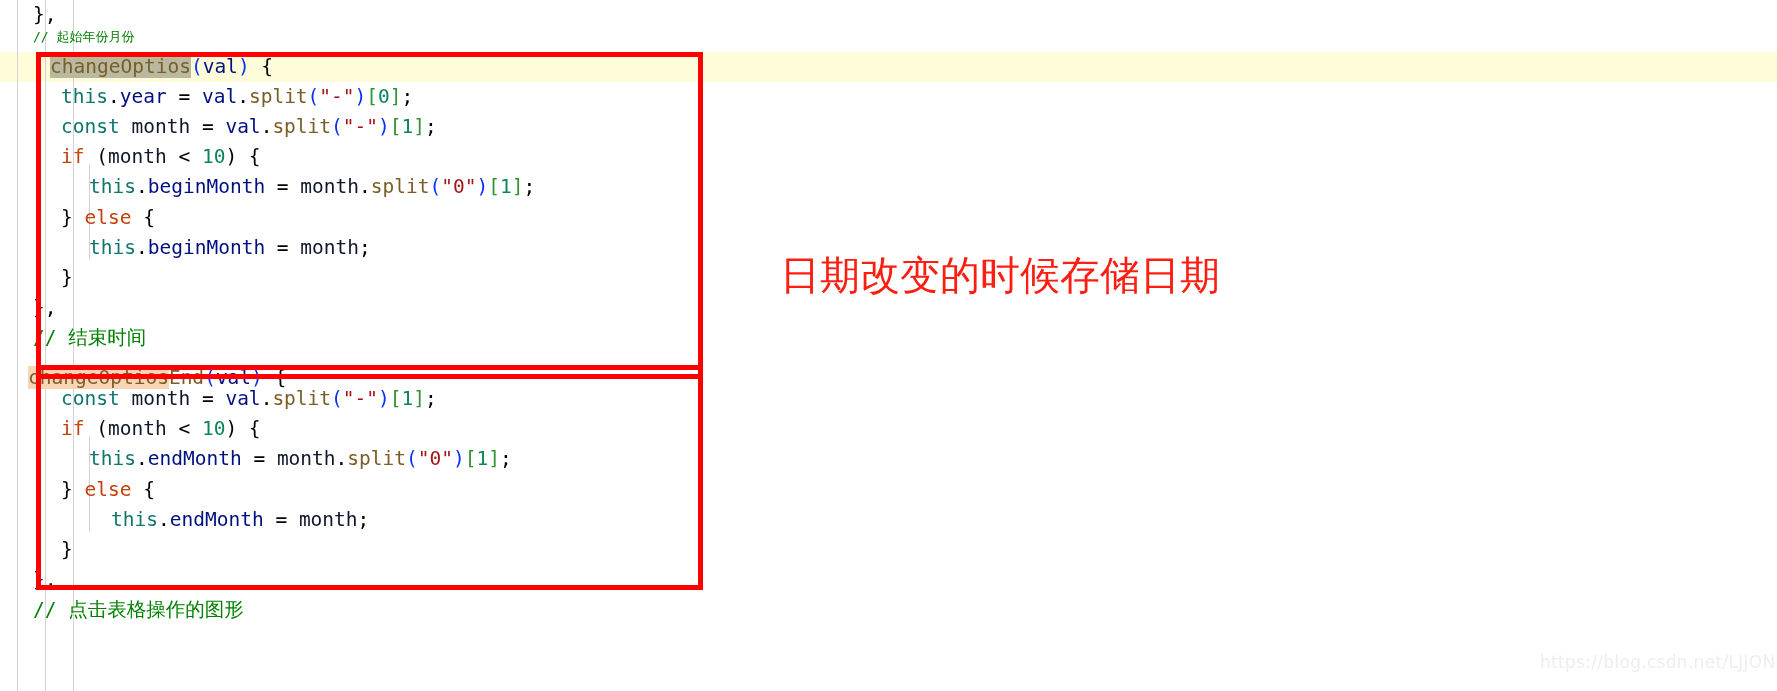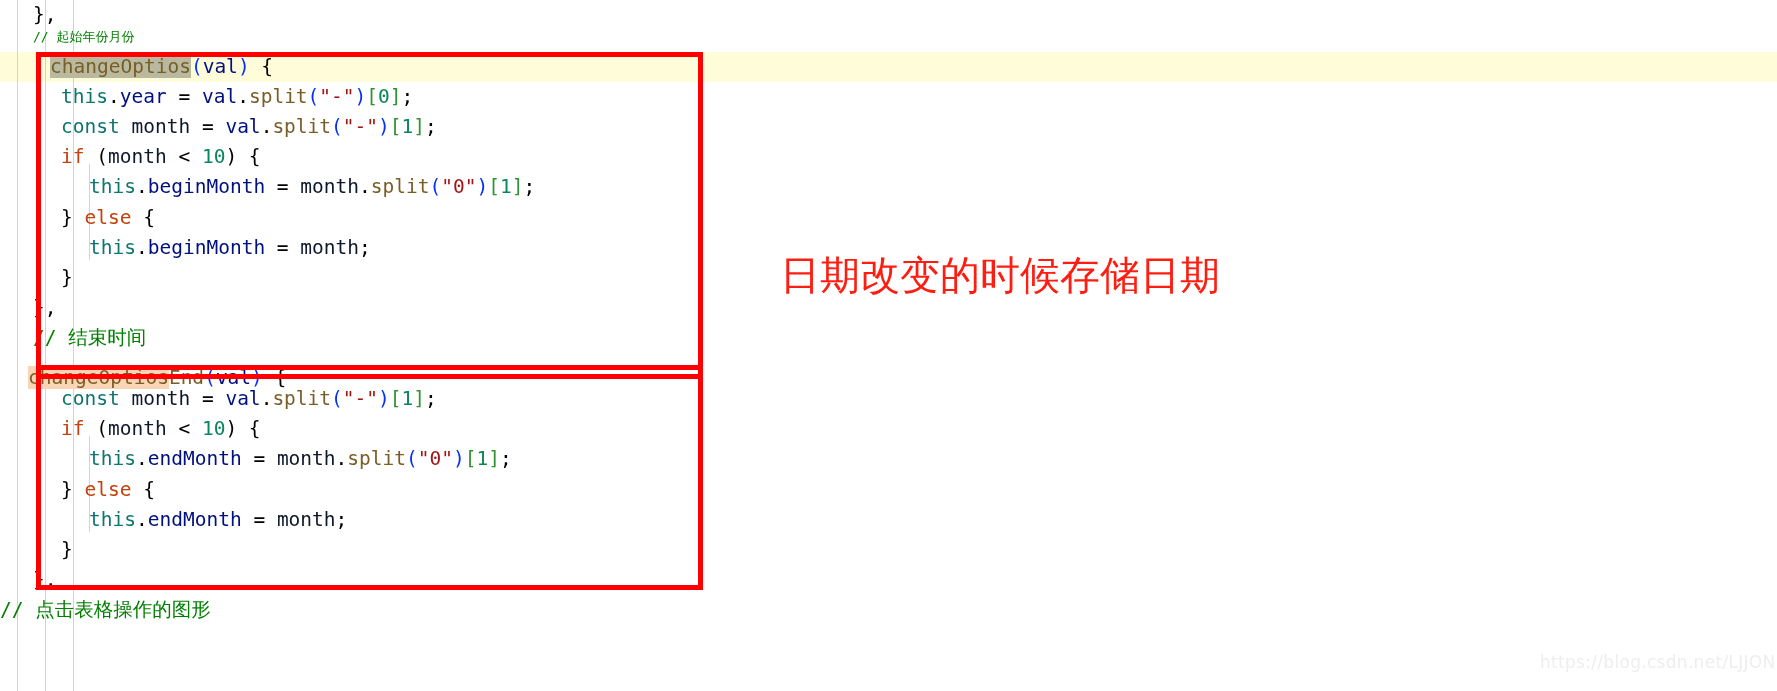--- a/index.html
+++ b/index.html
@@ -126,24 +126,24 @@
       <div class="code-line" style="top: 203px; padding-left: 61px; font-size: 19.5px;"><span class="tok-punct">} </span><span class="tok-control">else</span><span class="tok-punct"> {</span></div>
       <div class="code-line" style="top: 233px; padding-left: 89px; font-size: 19.5px;"><span class="tok-keyword">this</span><span class="tok-punct">.</span><span class="tok-var">beginMonth</span><span class="tok-punct"> = </span><span class="tok-prop">month</span><span class="tok-punct">;</span></div>
       <div class="code-line" style="top: 263px; padding-left: 61px; font-size: 19.5px;"><span class="tok-punct">}</span></div>
       <div class="code-line" style="top: 293px; padding-left: 33px; font-size: 19.5px;"><span class="tok-punct">},</span></div>
       <div class="code-line" style="top: 323px; padding-left: 33px; font-size: 19.5px;"><span class="tok-comment">// 结束时间</span></div>
       <div class="code-line" style="top: 354px; padding-left: 28px; font-size: 19.5px; margin-top: 9px;"><span class="tok-func hl-match">changeOptios</span><span class="tok-func">End</span><span class="tok-paren1">(</span><span class="tok-var">val</span><span class="tok-paren1">)</span><span class="tok-punct"> {</span></div>
       <div class="code-line" style="top: 384px; padding-left: 61px; font-size: 19.5px;"><span class="tok-keyword">const</span><span class="tok-punct"> </span><span class="tok-prop">month</span><span class="tok-punct"> = </span><span class="tok-var">val</span><span class="tok-punct">.</span><span class="tok-method">split</span><span class="tok-paren1">(</span><span class="tok-string">"-"</span><span class="tok-paren1">)</span><span class="tok-bracket">[</span><span class="tok-number">1</span><span class="tok-bracket">]</span><span class="tok-punct">;</span></div>
       <div class="code-line" style="top: 414px; padding-left: 61px; font-size: 19.5px;"><span class="tok-control">if</span><span class="tok-punct"> (</span><span class="tok-prop">month</span><span class="tok-punct"> &lt; </span><span class="tok-number">10</span><span class="tok-punct">) {</span></div>
       <div class="code-line" style="top: 444px; padding-left: 89px; font-size: 19.5px;"><span class="tok-keyword">this</span><span class="tok-punct">.</span><span class="tok-var">endMonth</span><span class="tok-punct"> = </span><span class="tok-prop">month</span><span class="tok-punct">.</span><span class="tok-method">split</span><span class="tok-paren1">(</span><span class="tok-string">"0"</span><span class="tok-paren1">)</span><span class="tok-bracket">[</span><span class="tok-number">1</span><span class="tok-bracket">]</span><span class="tok-punct">;</span></div>
       <div class="code-line" style="top: 475px; padding-left: 61px; font-size: 19.5px;"><span class="tok-punct">} </span><span class="tok-control">else</span><span class="tok-punct"> {</span></div>
-      <div class="code-line" style="top: 505px; padding-left: 89px; font-size: 19.5px;"><span class="tok-keyword">this</span><span class="tok-punct">.</span><span class="tok-var">endMonth</span><span class="tok-punct"> = </span><span class="tok-prop">month</span><span class="tok-punct">;</span></div>
+      <div class="code-line" style="top: 505px; padding-left: 89px; font-size: 19.5px; margin-left: 22px;"><span class="tok-keyword">this</span><span class="tok-punct">.</span><span class="tok-var">endMonth</span><span class="tok-punct"> = </span><span class="tok-prop">month</span><span class="tok-punct">;</span></div>
       <div class="code-line" style="top: 535px; padding-left: 61px; font-size: 19.5px;"><span class="tok-punct">}</span></div>
       <div class="code-line" style="top: 565px; padding-left: 33px; font-size: 19.5px;"><span class="tok-punct">},</span></div>
-      <div class="code-line" style="top: 595px; font-size: 19.5px;"><span class="tok-comment">// 点击表格操作的图形</span></div>
+      <div class="code-line" style="top: 595px; padding-left: 33px; font-size: 19.5px;"><span class="tok-comment">// 点击表格操作的图形</span></div>
     </div>
 </div>
 
 <div id="red-boxes">
     <div class="red-box" style="left: 36px; top: 52px; width: 667px; height: 327px;"></div>
     <div class="red-box" style="left: 36px; top: 365px; width: 667px; height: 225px;"></div>
   </div>
 
 <div class="annotation" id="annotation-note" style="left: 780px; top: 248px; font-size: 40px; color: rgb(253, 29, 17);">日期改变的时候存储日期</div>
 

